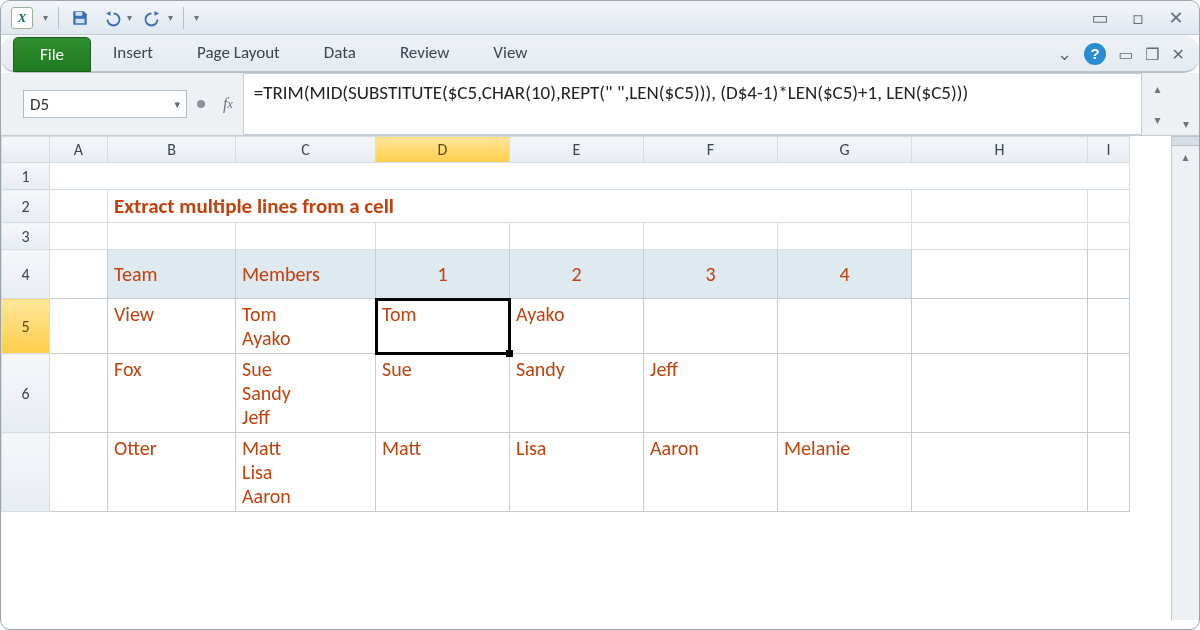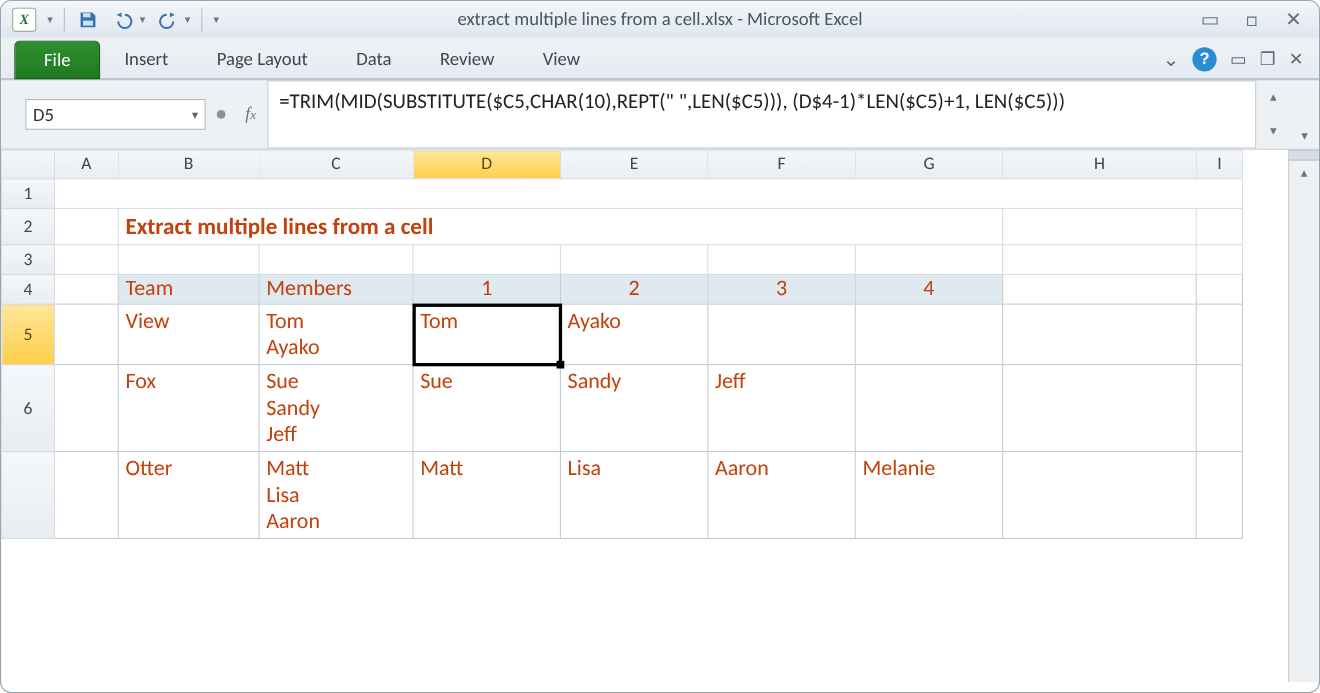--- a/index.html
+++ b/index.html
@@ -18,23 +18,23 @@
   .excel-logo-box .xl { font: bold italic 13px Georgia, serif; color:#217346; }
   .sep-v { width:1px; height:22px; background:#b6c0c9; }
   .qat-btn { width:22px; height:22px; display:flex; align-items:center; justify-content:center; color:#3e5a7a; cursor:pointer;}
   .qat-btn svg { width:18px; height:18px; }
   .title-text { position:absolute; left:0; right:0; text-align:center; font-size:17px; color:#4a5560; pointer-events:none;}
   .win-controls { position:absolute; right:12px; top:6px; display:flex; gap:16px; color:#67737e;}
   .win-controls span { width:22px; height:22px; display:flex; align-items:center; justify-content:center; cursor:pointer; font-size:18px;}
 
   
   .ribbon-row {
-    height: 38px; display:flex; align-items:center;
+    height: 38px; display:flex; align-items:flex-end;
     background: linear-gradient(#eef2f6, #e4ebf1);
-    border-bottom: 2px solid #b9c3cc; padding-left:12px; position:relative;
+    border-bottom: 2px solid #b9c3cc; padding-left:12px; position:relative;border-radius:15px;
   }
   .file-tab {
     background: linear-gradient(#2f8f2f,#1f7a1f); color:#fff; font-size:17px;
     padding: 6px 26px; border-top-left-radius:5px; border-top-right-radius:5px;
     border:1px solid #1b5e1b; position:relative; top:1px; cursor:pointer;
   }
   .rtab { font-size:17px; color:#3b4650; padding:8px 22px 8px; cursor:pointer; }
   .ribbon-right { position:absolute; right:14px; bottom:6px; display:flex; gap:12px; align-items:center; color:#5d6b78;}
   .ribbon-right .circ { width:22px; height:22px; border-radius:50%; background:#2a8dd4; color:#fff; font:bold 15px/22px Arial; text-align:center;}
   .ribbon-right span { cursor:pointer; }
@@ -70,21 +70,21 @@
   }
   .sheet thead th.active { background:linear-gradient(#ffe69a,#ffce4a); color:#5a4a10; }
   .sheet tbody th.rowhdr {
     background:linear-gradient(#f5f7fa,#e8edf2); font-weight:normal; color:#3c4752;
     font-size:16px; width:48px; text-align:center;
   }
   .sheet tbody th.rowhdr.active { background:linear-gradient(#ffe69a,#ffce4a); color:#5a4a10;}
   .corner { background:#e8edf2; width:48px; }
   .sheet td { font-size:20px; color:#c2410c; padding:0; vertical-align:top; background:#fff;}
   .cellpad { padding:3px 6px; min-height:26px; white-space:pre-line;}
-  .thdr td .cellpad { background:#dfe9f0; padding:0 6px;}
+  .thdr td .cellpad { background:#dfe9f0; padding:12px 6px;}
   .thdr td { background:#dfe9f0; }
   .title-cell { font-weight:bold; font-size:21px;}
   td.ctr .cellpad { text-align:center;}
 
   
   .sel { outline:3px solid #000; outline-offset:-2px; position:relative;}
   .sel::after {
     content:""; position:absolute; right:-4px; bottom:-4px; width:7px; height:7px;
     background:#000;
   }
@@ -128,21 +128,20 @@
     <div class="qat-btn">
       <svg viewBox="0 0 24 24">
           <path fill="none" stroke="#3a6fb0" stroke-width="2.4" d="M10 6a8 8 0 1 0 8 8"></path>
           <path fill="#3a6fb0" d="M20 6l-6-3v6z"></path>
         </svg>
     </div>
     <span style="color:#6a7680;font-size:10px;margin-left:-6px;">▾</span>
     <div class="sep-v"></div>
     <span style="color:#6a7680;font-size:10px;">▾</span>
   </div>
-  <div class="title-text">extract multiple lines from a cell.xlsx  -  Microsoft Excel</div>
   <div class="win-controls">
     <span>▭</span>
     <span>□</span>
     <span>✕</span>
   </div>
 </div>
 
 <div class="ribbon-row">
   <div class="file-tab">File</div>
   <div class="rtab">Insert</div>

